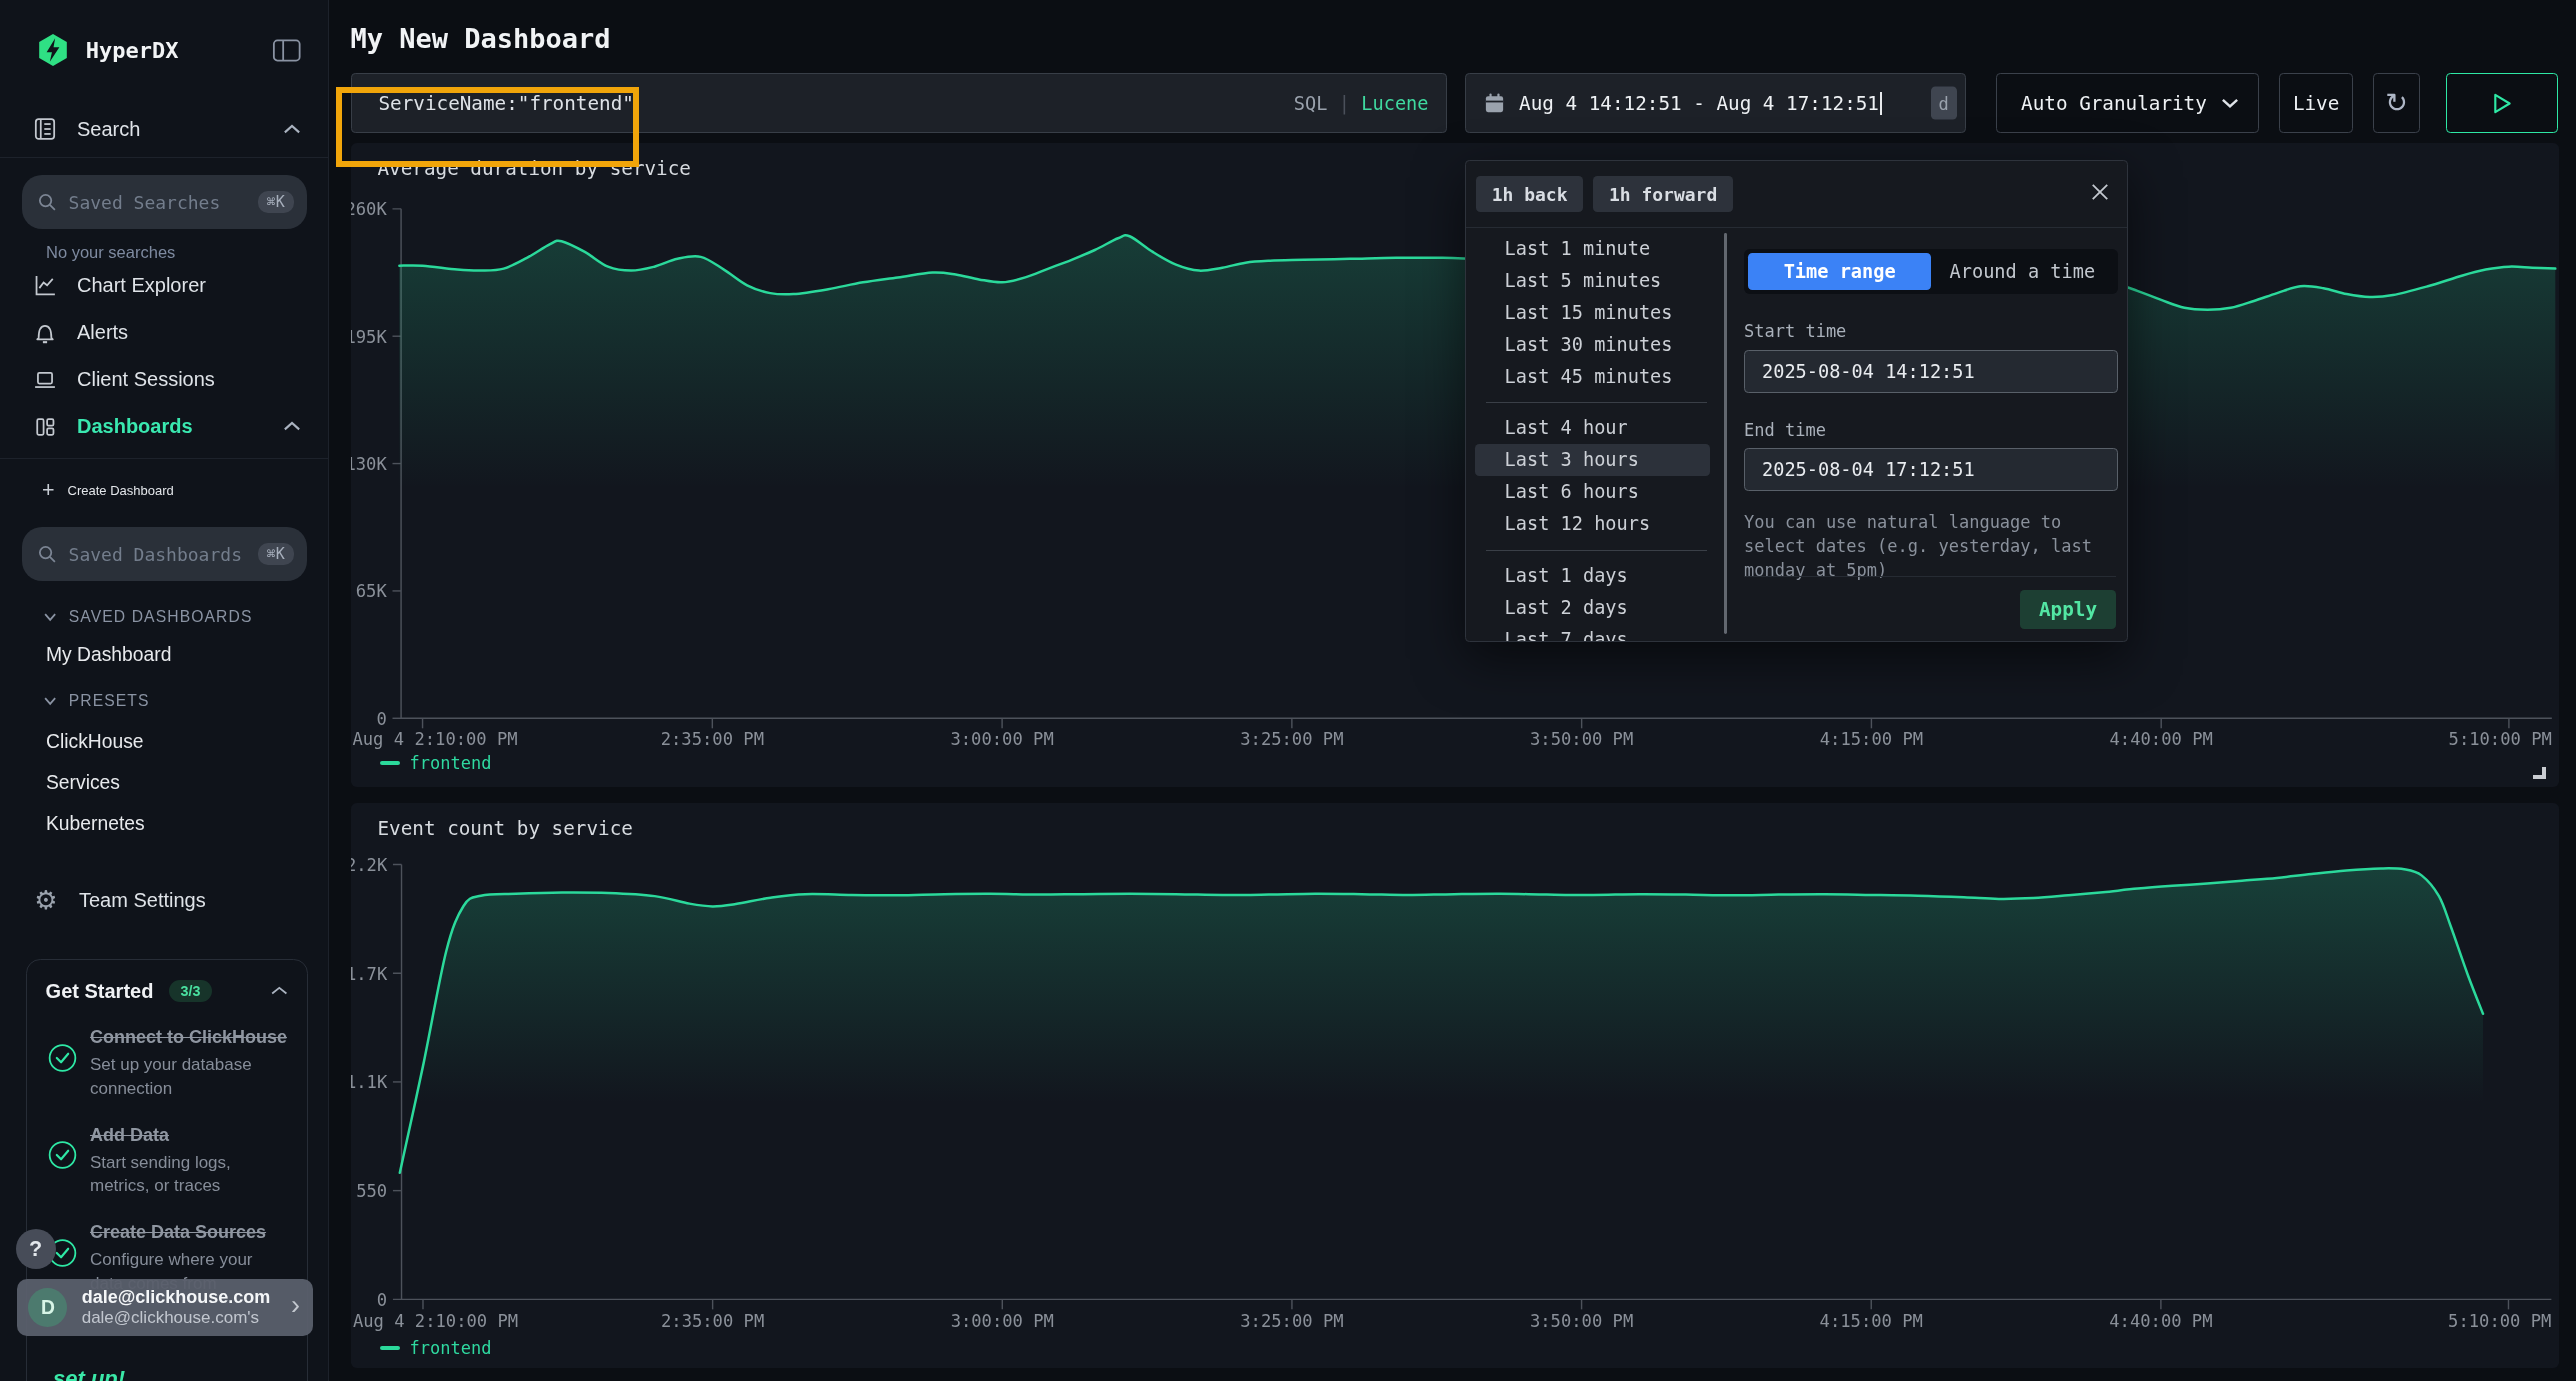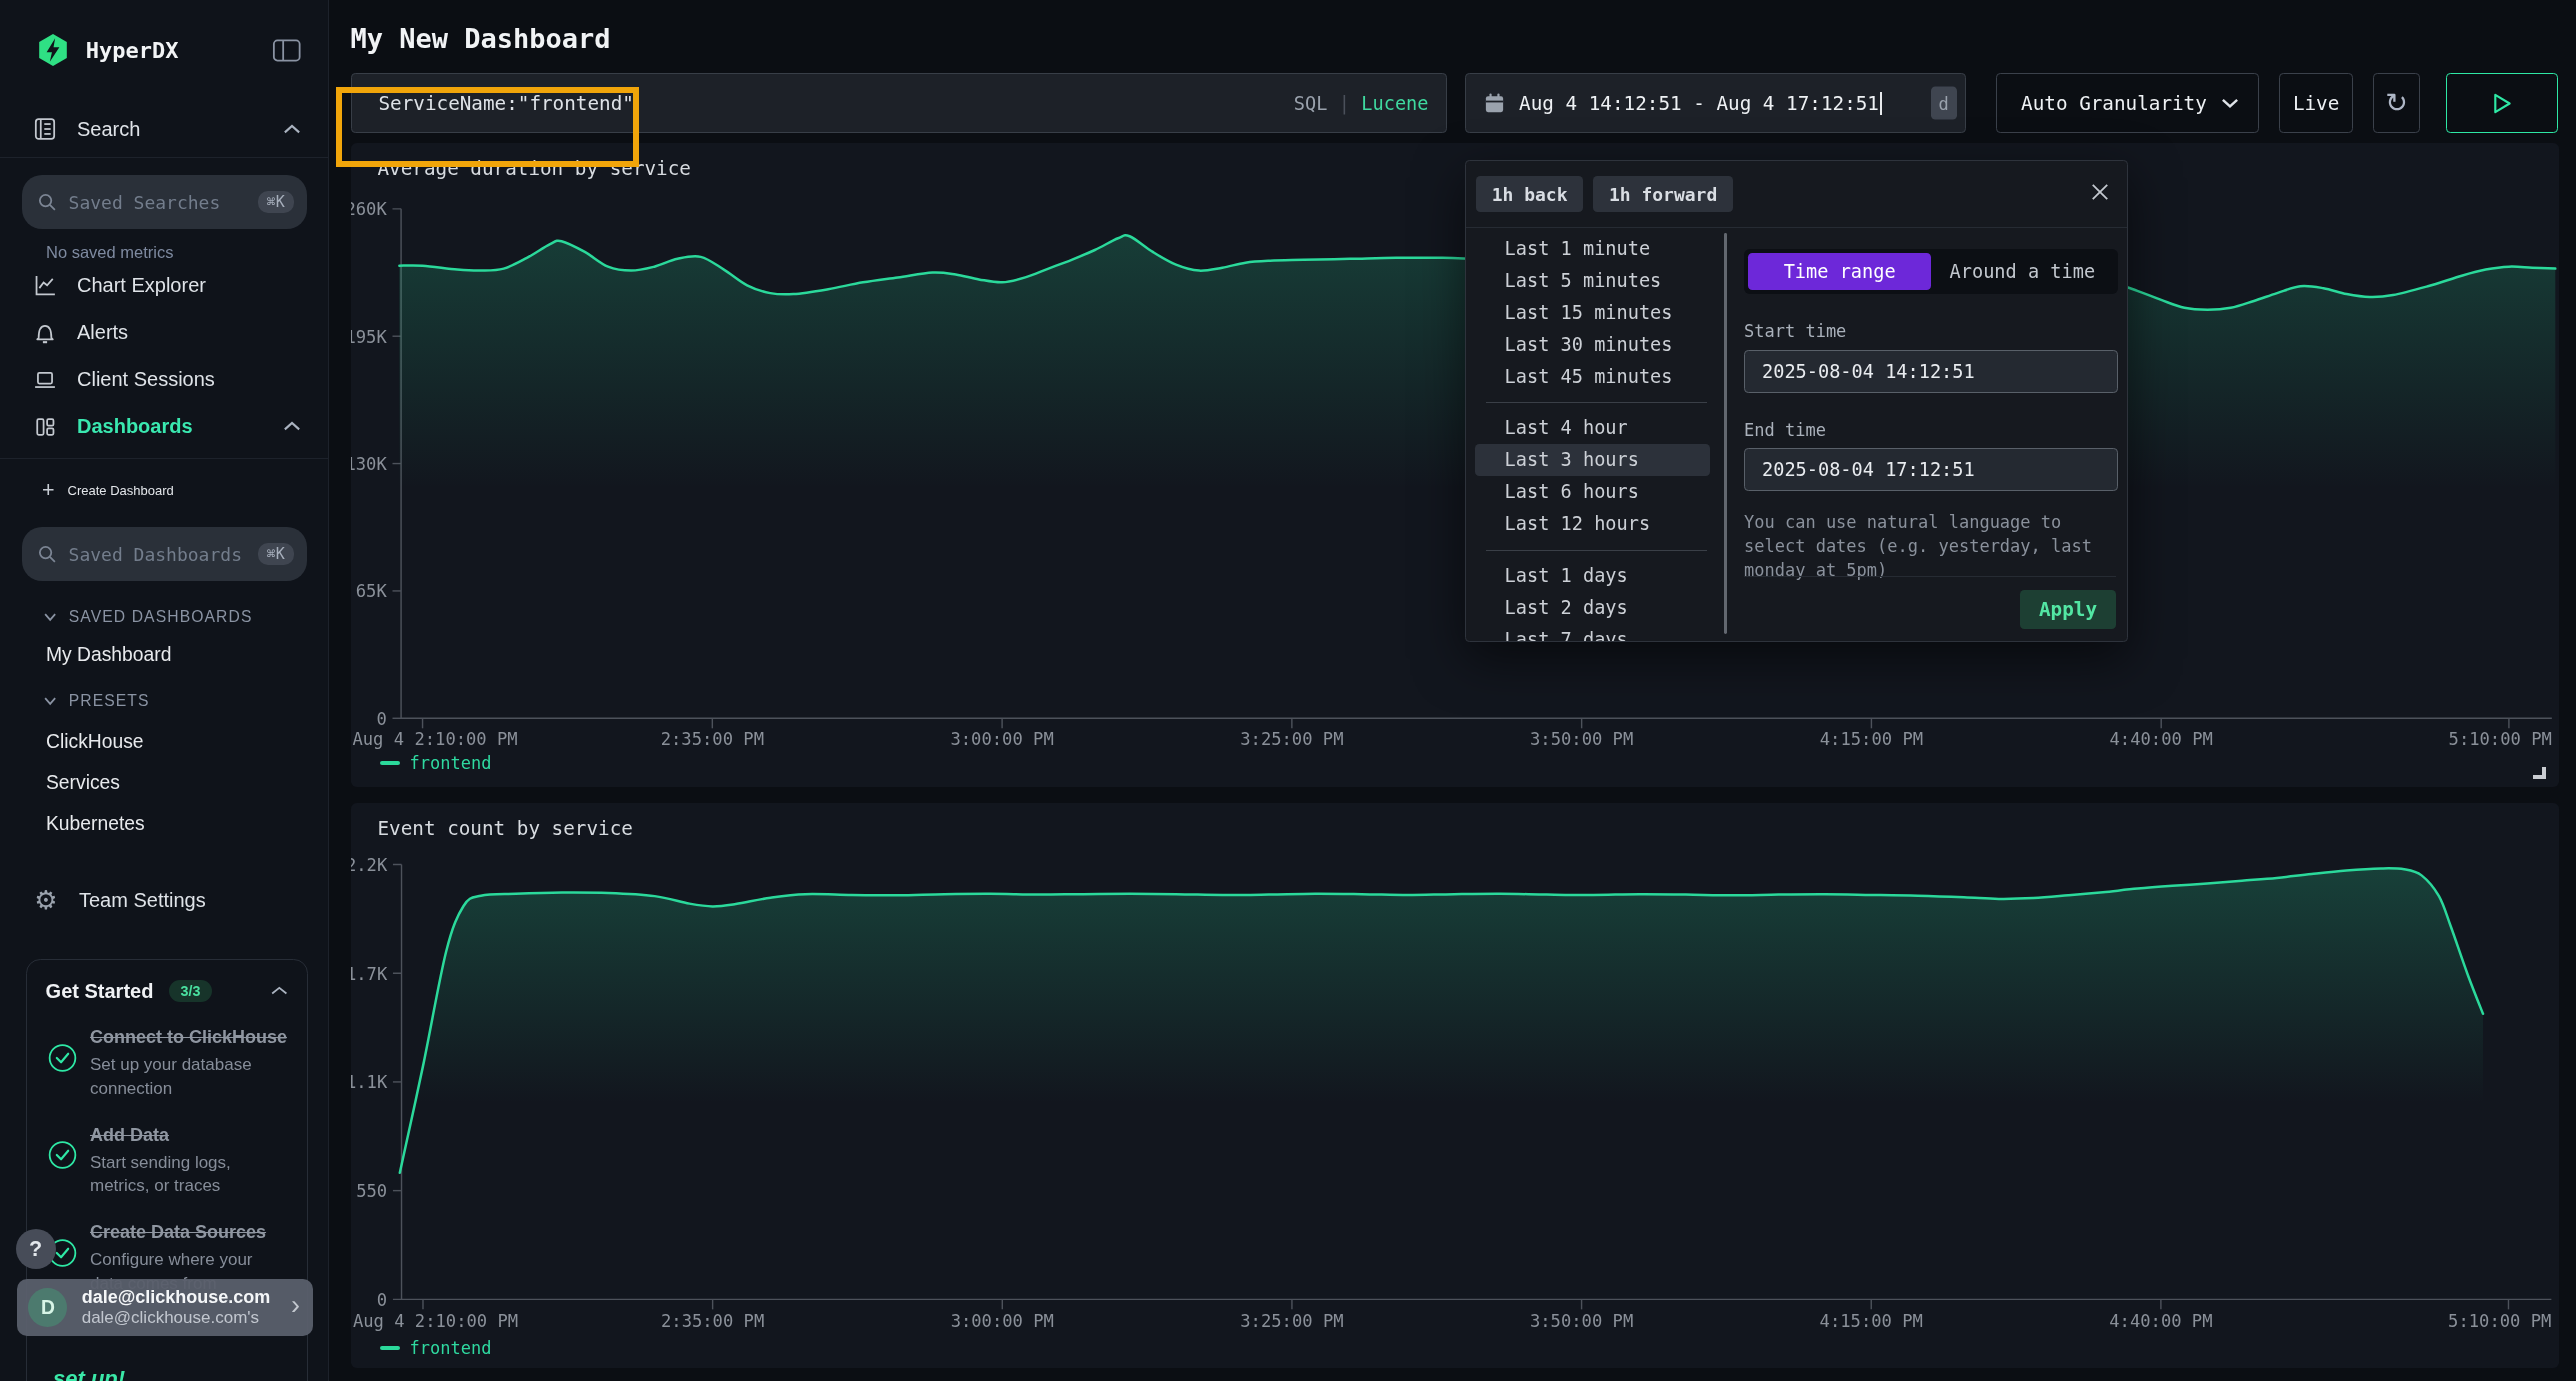--- a/index.html
+++ b/index.html
@@ -98,21 +98,21 @@
   .tp-nav{background:#2d323b;border:none;border-radius:4.3px;height:36px;color:#d9dde3;font-family:"DejaVu Sans Mono",monospace;font-size:18px;font-weight:bold;padding:0 15.7px;margin-left:10px;cursor:pointer;}
   .tp-close{position:absolute;right:14.3px;top:17px;width:31.5px;height:31.5px;background:none;border:none;cursor:pointer;}
   .tp-list{position:absolute;left:0;top:69px;width:255px;bottom:0;overflow:hidden;padding-top:2.9px;}
   .tp-item{height:32px;line-height:32px;padding-left:30px;margin:0 11.4px 0 8.6px;font-family:"DejaVu Sans Mono",monospace;font-size:18.6px;color:#ccd0d6;border-radius:4.3px;cursor:pointer;white-space:nowrap;}
   .tp-item.selected{background:#2c313a;}
   .tp-gdiv{border:none;border-top:1.4px solid #3a3f47;margin:9.3px 14.3px 9.3px 20px;}
   .tp-scroll{position:absolute;left:258px;top:72px;width:2.9px;height:401px;background:#62676f;border-radius:1.4px;}
   .tp-right{position:absolute;left:278px;top:69px;width:374px;bottom:0;}
   .seg{display:flex;background:#0c0f14;border-radius:5.7px;padding:4.3px;margin-top:18.6px;}
   .seg-btn{flex:1;height:37px;border:none;background:transparent;border-radius:4.3px;font-family:"DejaVu Sans Mono",monospace;font-size:18.6px;color:#c3c8cf;cursor:pointer;}
-  .seg-btn.active{background:#6d28d9;color:#ffffff;font-weight:normal;}
+  .seg-btn.active{background:#3b82f6;color:#ffffff;font-weight:bold;}
   .fld-lbl{font-family:"DejaVu Sans Mono",monospace;font-size:17px;color:#aab1bb;margin-top:27px;}
   .fld{height:43px;background:#242931;border:1.4px solid #596069;border-radius:4.3px;box-sizing:border-box;display:flex;align-items:center;margin-top:8.6px;}
   .fld span{font-family:"DejaVu Sans Mono",monospace;font-size:18.6px;color:#e8ebef;margin-left:17px;}
   .hint{font-family:"DejaVu Sans Mono",monospace;font-size:17px;color:#8a919c;line-height:24px;margin-top:18.6px;}
   .tp-foot{position:absolute;left:278px;right:11.4px;bottom:0;height:64px;border-top:1.4px solid #262b33;display:flex;align-items:center;justify-content:flex-end;}
   .apply-btn{background:#1d3f33;border:none;border-radius:4.3px;height:39px;padding:0 18.6px;color:#53e6a4;font-family:"DejaVu Sans Mono",monospace;font-size:19.3px;font-weight:bold;cursor:pointer;margin-left:24px;}
   .ic{display:block;}
 </style>
 </head>
 <body>
@@ -150,21 +150,21 @@
     <hr class="side-div">
 
     <div class="pill">
       <svg width="20" height="20" viewBox="0 0 28 28">
           <circle cx="12" cy="12" r="8" fill="none" stroke="#7c8594" stroke-width="2.5"></circle>
           <line x1="18" y1="18" x2="25" y2="25" stroke="#7c8594" stroke-width="2.5"></line>
         </svg>
       <span class="ph">Saved Searches</span>
       <span class="kbd">⌘K</span>
     </div>
-    <div class="muted-note">No saved metrics</div>
+    <div class="muted-note">No your searches</div>
 
     <div class="nav-item">
       <svg class="nav-ic" viewBox="0 0 34 34">
           <polyline points="5,3 5,29 31,29" fill="none" stroke="#c3c8cf" stroke-width="2.5"></polyline>
           <polyline points="9,20 15,12 20,16 28,7" fill="none" stroke="#c3c8cf" stroke-width="2.5"></polyline>
         </svg>
       <span class="nav-lbl">Chart Explorer</span>
     </div>
     <div class="nav-item">
       <svg class="nav-ic" viewBox="0 0 34 34">

